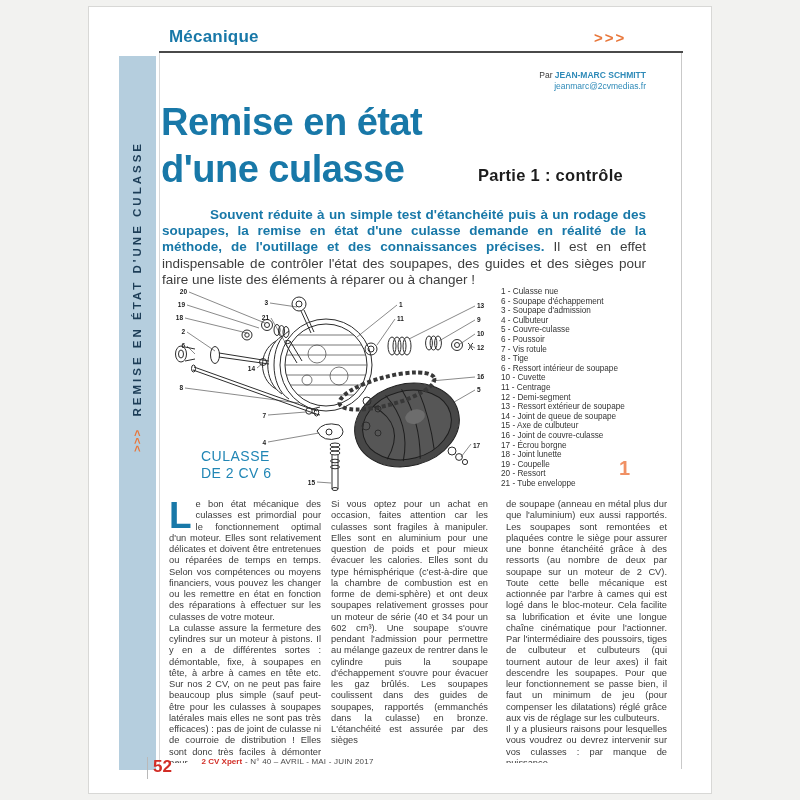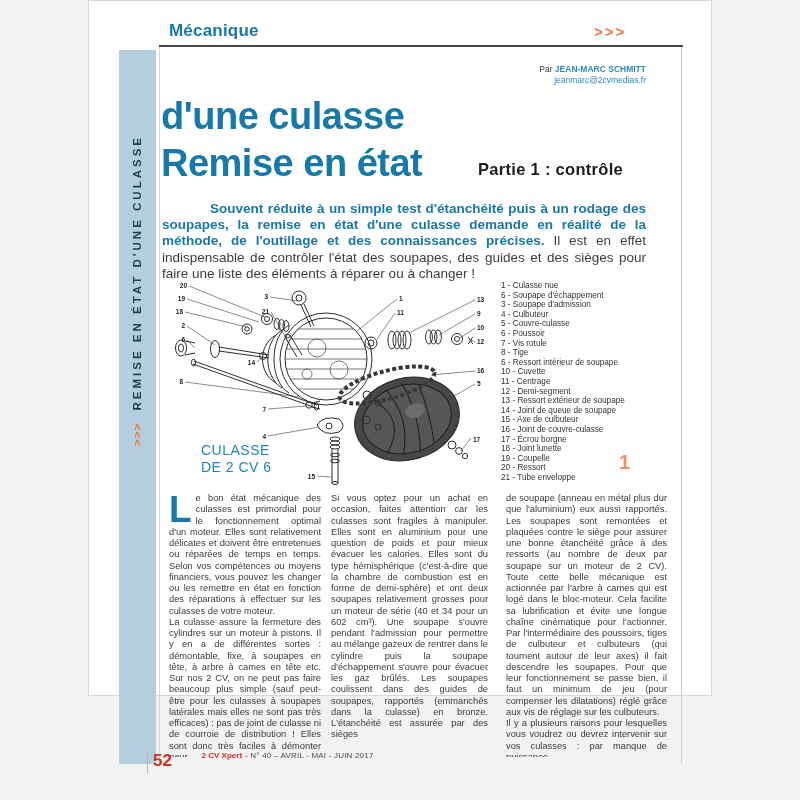--- a/index.html
+++ b/index.html
@@ -4,21 +4,21 @@
 <style>
   html,body{margin:0;padding:0;}
   body{
     width:800px;height:800px;position:relative;
     background:#f2f2f0;
     font-family:"Liberation Sans",sans-serif;
     -webkit-font-smoothing:antialiased;
     overflow:hidden;
   }
   .page{
-    position:absolute;left:88px;top:0;width:624px;height:696px;
+    position:absolute;left:88px;top:6px;width:624px;height:788px;
     background:#ffffff;border:1px solid #d8d8d6;box-sizing:border-box;
   }
   .abs{position:absolute;}
 
   
   .section-title{left:80px;top:20px;font-size:17px;font-weight:bold;color:#1878a8;letter-spacing:.2px;}
   .header-rule{left:70px;top:44px;width:524px;height:2px;background:#4a4a4a;}
   .header-arrows{left:505px;top:22px;font-size:15px;font-weight:bold;color:#e8763a;letter-spacing:2px;}
 
   
@@ -88,22 +88,22 @@
 
   <div class="abs sidebar-strip"></div>
   <div class="abs sidebar-text"><span class="arrows">&gt;&gt;&gt;</span><span>&nbsp;&nbsp;</span><span>REMISE EN ÉTAT D'UNE CULASSE</span></div>
 
   <div class="abs byline">
     <div><span class="prefix">Par </span><b>JEAN-MARC SCHMITT</b></div>
     <div><a>jeanmarc@2cvmedias.fr</a></div>
   </div>
 
   <div class="abs main-title">
+    <div>Remise en état</div>
     <div>d'une culasse</div>
-    <div>Remise en état</div>
   </div>
   <div class="abs part-label">Partie 1 : contrôle</div>
 
   <p class="abs intro"><span class="lead">Souvent réduite à un simple test d'étanchéité puis à un rodage des soupapes, la remise en état d'une culasse demande en réalité de la méthode, de l'outillage et des connaissances précises.</span><span> Il est en effet indispensable de contrôler l'état des soupapes, des guides et des sièges pour faire une liste des éléments à réparer ou à changer !</span></p>
 
   <div class="abs diagram">
     <svg viewBox="0 0 348 218">
       <g stroke="#2d2d2d" fill="none" stroke-width="1">
 
         <g stroke="#3a3a3a" stroke-width="0.6">

